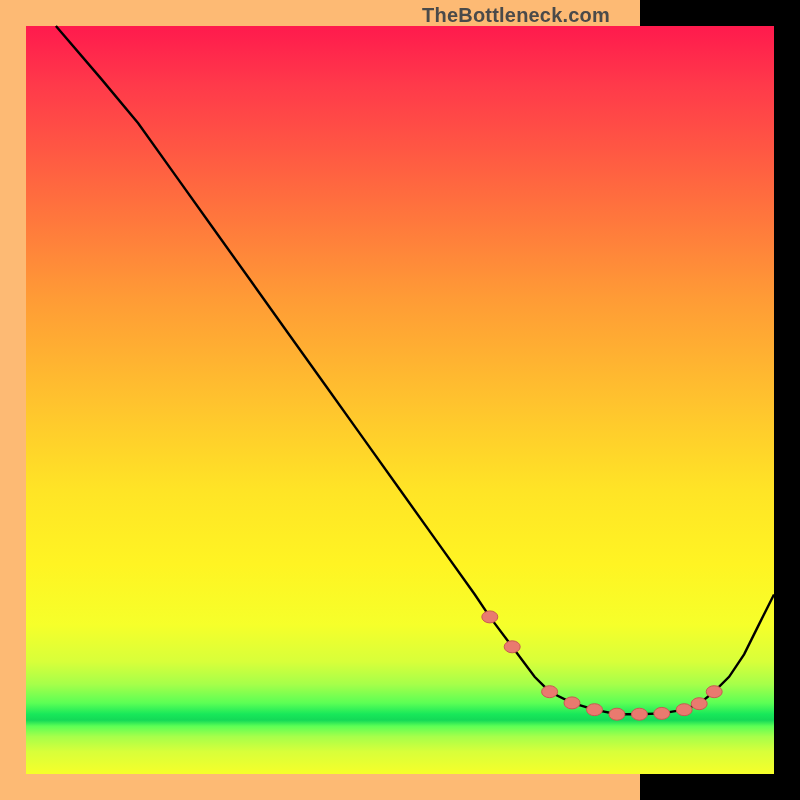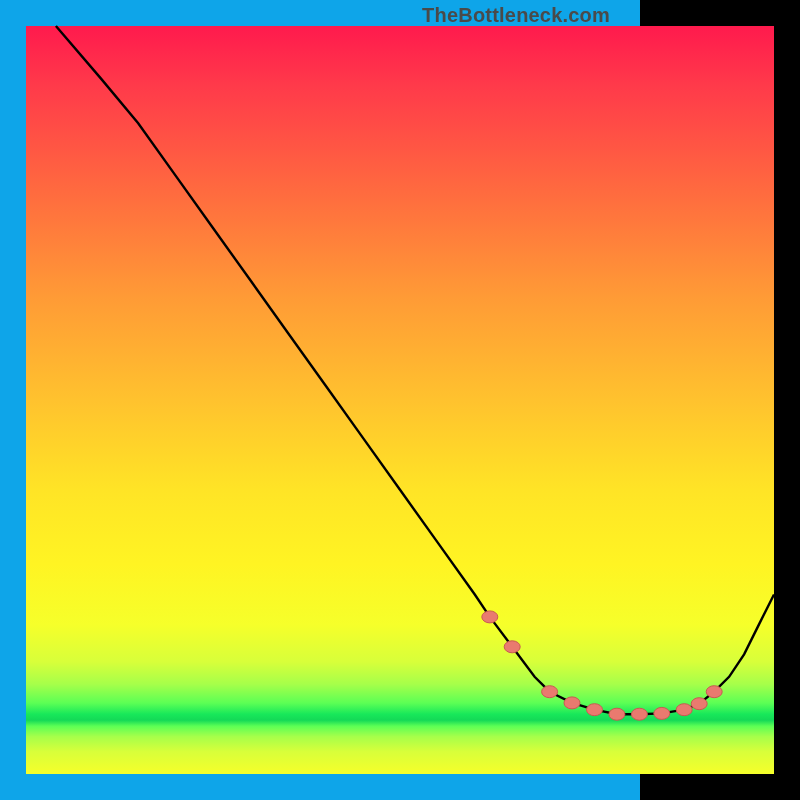--- a/index.html
+++ b/index.html
@@ -8,21 +8,21 @@
     width: 800px;
     height: 800px;
     background: #000;
     overflow: hidden;
     font-family: Arial, Helvetica, sans-serif;
   }
   .stage {
     position: relative;
     width: 640px;
     height: 800px;
-    background: #0ea5e9;
+    background: #fdba74;
   }
   .plot {
     position: absolute;
     left: 26px;
     top: 26px;
     width: 748px;
     height: 748px;
     
     background: linear-gradient(
       to bottom,

